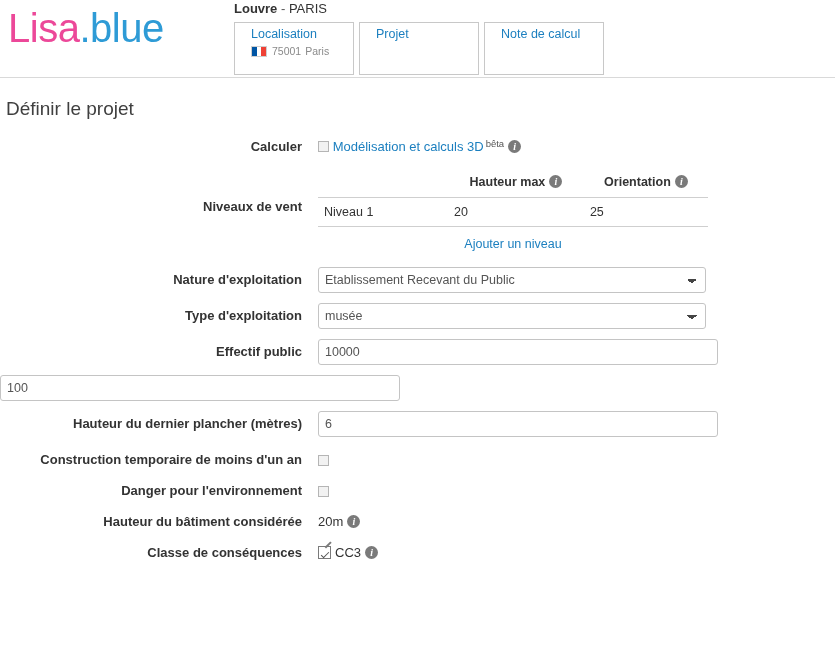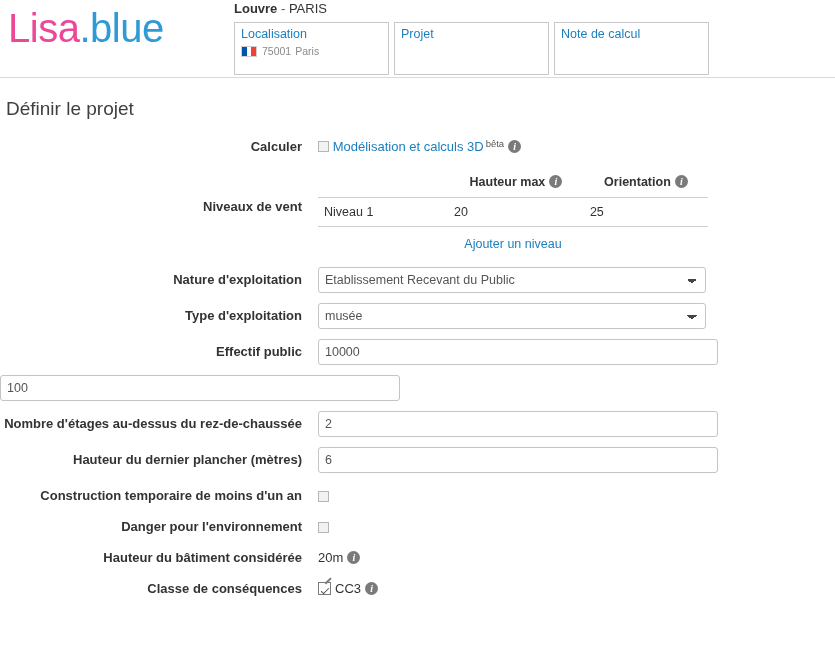--- a/index.html
+++ b/index.html
@@ -41,25 +41,25 @@
   .project-title .bold { font-weight: bold; }
   .project-title .sep { color: #555; }
 
   .cards {
     position: absolute;
     left: 234px;
     top: 22px;
     display: flex;
   }
   .card {
-    width: 155px;
+    width: 120px;
     height: 53px;
     border: 1px solid #c8c8c8;
     background: #fff;
-    padding: 4px 6px;
+    padding: 4px 16px;
     position: relative;
     overflow: hidden;
   }
   .card + .card { margin-left: 5px; }
   .card-title {
     color: #1b7fbf;
     font-size: 12.5px;
     line-height: 15px;
   }
   .card-sub {
@@ -324,26 +324,20 @@
       <input class="inp" type="text" value="10000" style="">
     </div>
   </div>
 
   <div class="row">
     <div class="field">
       <input class="inp" type="text" value="100" style="">
     </div>
   </div>
 
-  <div class="row">
-    <div class="label">Nombre d'étages au-dessus du rez-de-chaussée</div>
-    <div class="field">
-      <input class="inp" type="text" value="2" style="">
-    </div>
-  </div>
 
   <div class="row">
     <div class="label">Hauteur du dernier plancher (mètres)</div>
     <div class="field">
       <input class="inp" type="text" value="6" style="">
     </div>
   </div>
 
   <div class="row">
     <div class="label">Construction temporaire de moins d'un an</div>

